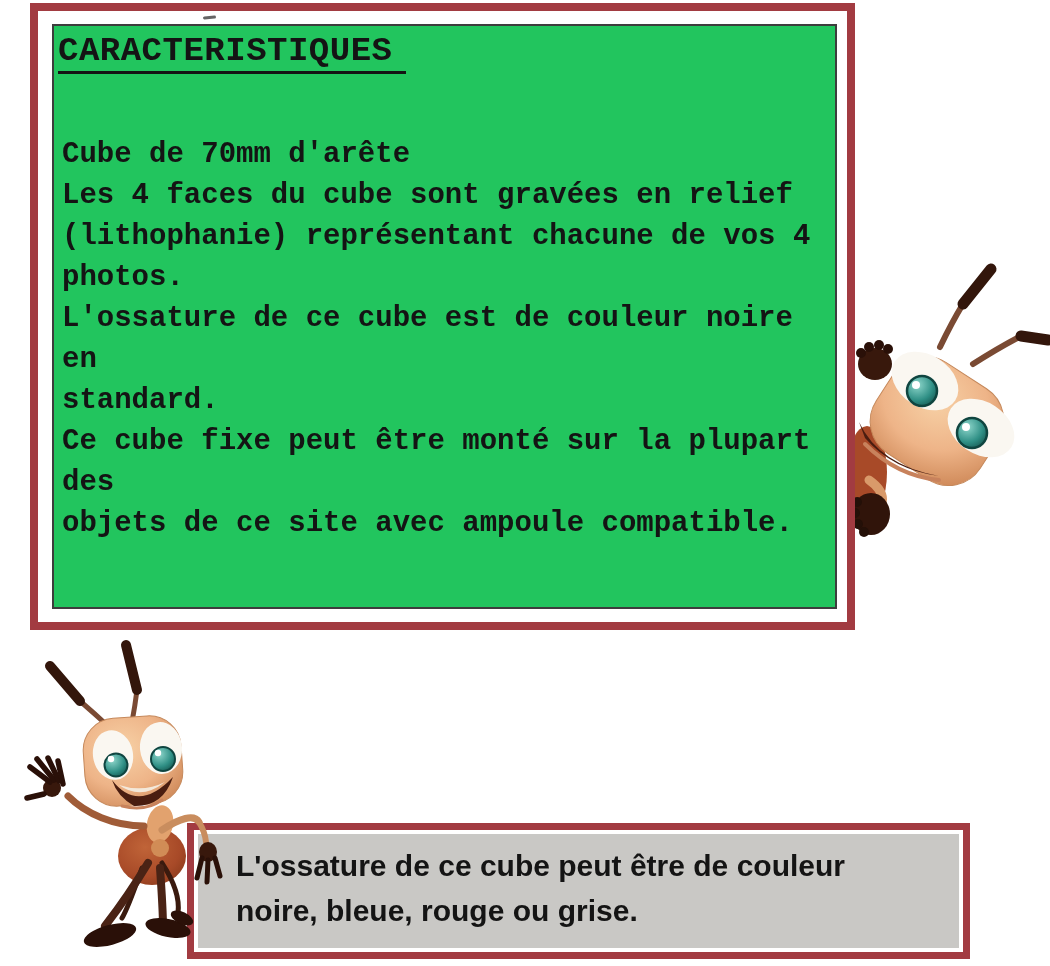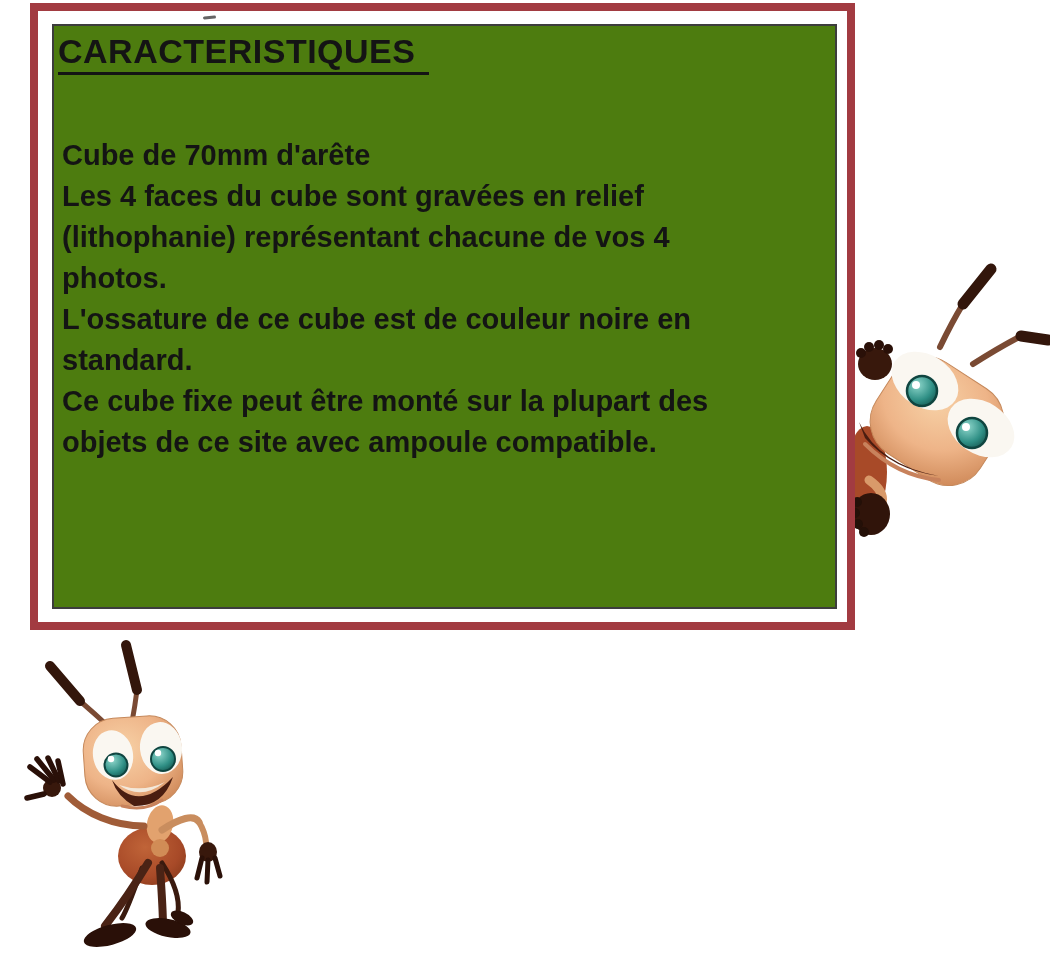--- a/index.html
+++ b/index.html
@@ -7,22 +7,23 @@
     position:relative;width:1050px;height:966px;background:#ffffff;
     font-family:"Liberation Sans", sans-serif;overflow:hidden;
   }
   
   .char-box{
     position:absolute;left:30px;top:3px;width:825px;height:627px;
     border:8px solid #a23b41;background:#ffffff;box-sizing:border-box;
   }
   .char-inner{
     position:absolute;left:14px;top:13px;right:10px;bottom:13px;
-    background:#4d7c0f;border:2px solid #3d3d3d;box-sizing:border-box;
+    background:#22c55e;border:2px solid #3d3d3d;box-sizing:border-box;
     padding:2px 20px 0 4px;
+    font-family:Liberation Mono, monospace;
   }
   .char-title{
     display:inline-block;font-size:34px;font-weight:700;color:#141414;
     letter-spacing:0.5px;border-bottom:3px solid #141414;
     padding:2px 14px 1px 0;margin:2px 0 0 0;
   }
   .char-body{
     margin:60px 0 0 4px;font-size:29px;font-weight:700;color:#141414;
     line-height:41px;white-space:pre-line;
   }
@@ -61,20 +62,26 @@
 photos.
 L'ossature de ce cube est de couleur noire en
 standard.
 Ce cube fixe peut être monté sur la plupart des
 objets de ce site avec ampoule compatible.</div>
     </div>
   </div>
 
   <div class="smudge"></div>
 
+  <div class="color-box">
+    <div class="color-inner">
+      <div class="color-text">L'ossature de ce cube peut être de couleur
+noire, bleue, rouge ou grise.</div>
+    </div>
+  </div>
 
   <svg class="ant-right" viewBox="0 0 195 292">
     <defs>
       <radialGradient id="skinR" cx="40%" cy="35%" r="80%">
         <stop offset="0%" stop-color="#f7d1a6"></stop>
         <stop offset="55%" stop-color="#eeb488"></stop>
         <stop offset="100%" stop-color="#cc8554"></stop>
       </radialGradient>
       <radialGradient id="irisR" cx="35%" cy="30%" r="85%">
         <stop offset="0%" stop-color="#8ed6cb"></stop>

